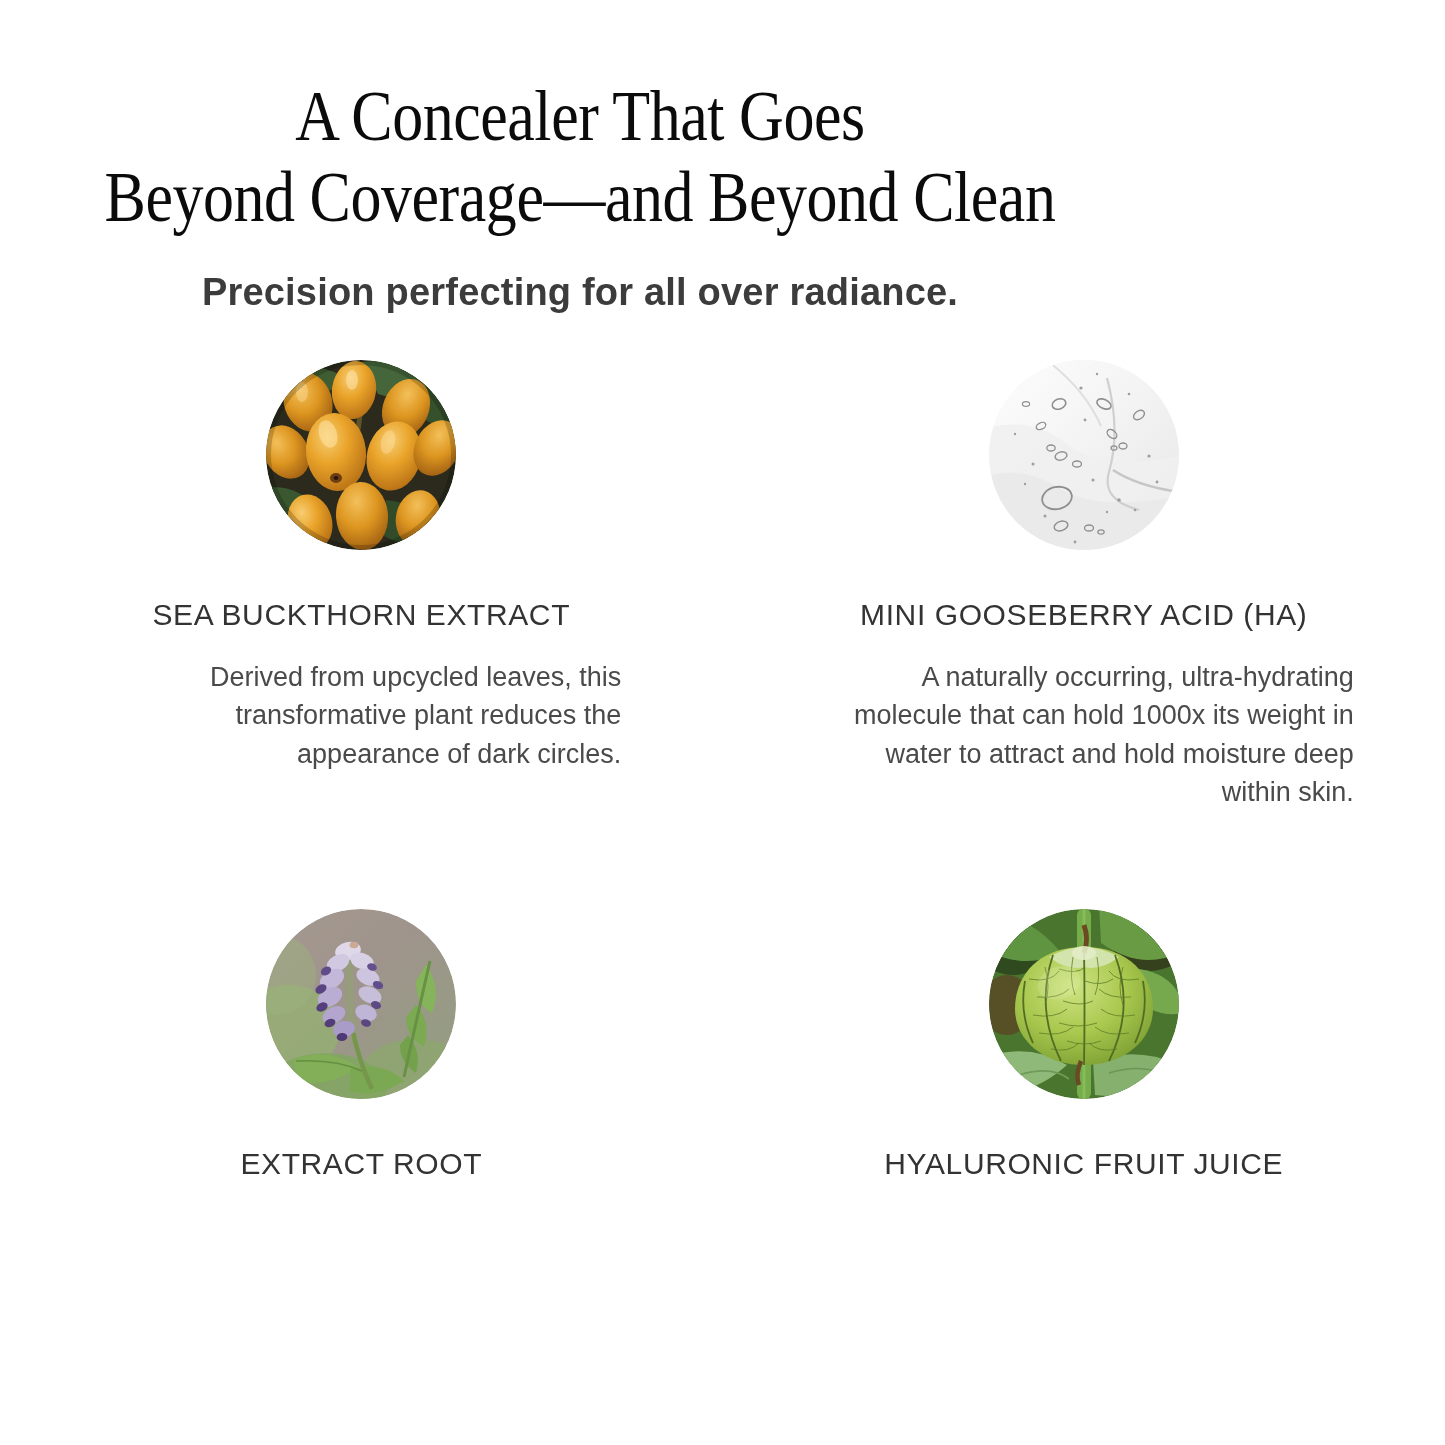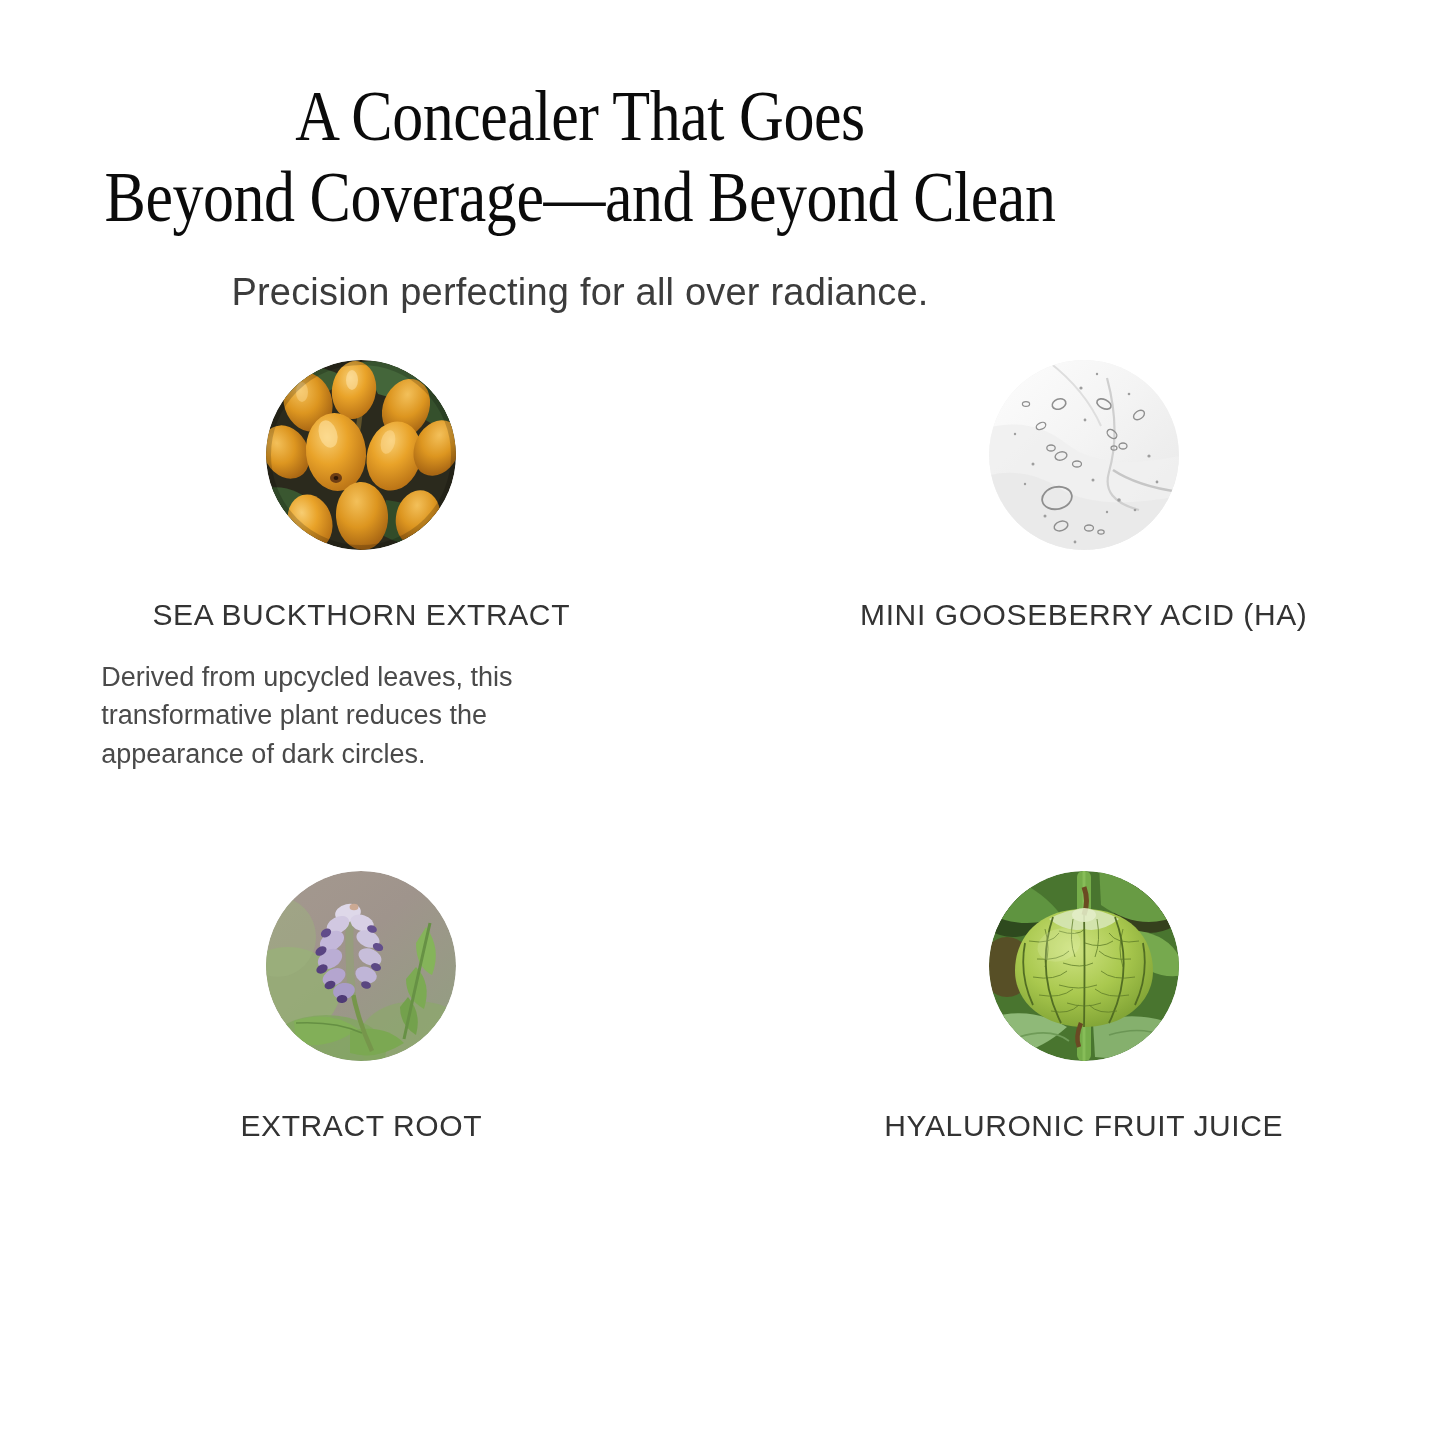--- a/index.html
+++ b/index.html
@@ -43,21 +43,21 @@
     transform: scaleX(0.86);
     transform-origin: center top;
   }
 
   .headline-line { display: block; white-space: nowrap; }
 
   .subhead {
     margin-top: 34px;
     font-family: "Liberation Sans", sans-serif;
     font-size: 38px;
-    font-weight: 400;
+    font-weight: 700;
     color: #3c3c3c;
     letter-spacing: 0.2px;
   }
 
   
   .grid {
     position: absolute;
     top: 360px;
     left: 0;
     width: 1445px;
@@ -92,21 +92,21 @@
     color: #333333;
     text-align: left;
     white-space: nowrap;
   }
 
   .card-body {
     margin-top: 26px;
     font-size: 27px;
     line-height: 1.42;
     color: #4a4a4a;
-    text-align: left;
+    text-align: right;
     max-width: 520px;
   }
 
   .card-col-right .card-body { max-width: 540px; }
 </style>
 </head>
 <body>
 
 <div class="page">
 
@@ -231,20 +231,21 @@
                 <circle cx="36" cy="124" r="1.2"></circle>
               <circle cx="168" cy="122" r="1.4"></circle>
                 <circle cx="152" cy="176" r="1.3"></circle>
               <circle cx="26" cy="74" r="1.2"></circle>
                 <circle cx="108" cy="14" r="1.2"></circle>
             </g>
           </g>
         </svg>
       </div>
       <div class="card-title">MINI GOOSEBERRY ACID (HA)</div>
+      <div class="card-body">A naturally occurring, ultra-hydrating molecule that can hold 1000x its weight in water to attract and hold moisture deep within skin.</div>
     </div>
 
     <div class="card card-col-left">
       <div class="media">
         <svg viewBox="0 0 190 190" xmlns="http://www.w3.org/2000/svg" aria-hidden="true">
           <defs>
             <clipPath id="clipLR">
                 <circle cx="95" cy="95" r="95"></circle>
               </clipPath>
             <linearGradient id="bokeh" x1="0" y1="0" x2="0.9" y2="1">

